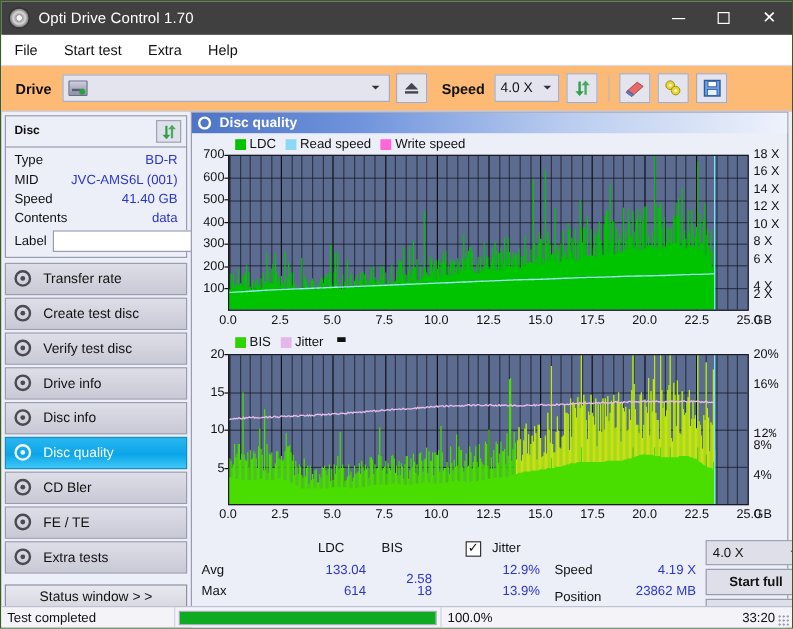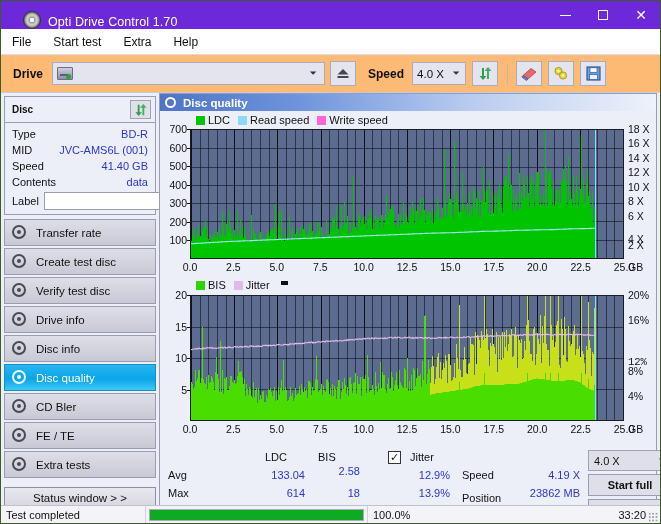--- a/index.html
+++ b/index.html
@@ -14,23 +14,23 @@
     width: 661px; height: 524px;
     position: relative;
     background: #eceef8;
     border: 1px solid #3b5c25;
     overflow: hidden;
   }
 
   
   #titlebar {
     height: 28px;
-    background: #6d28d9;
-    display: flex; align-items: flex-end;
-    padding-left: 22px;
+    background: #404040;
+    display: flex; align-items: center;
+    padding-left: 6px;
     position: relative;
   }
   #title-icon {
     width: 18px; height: 18px;
     border-radius: 50%;
     background: radial-gradient(circle at 50% 50%, #f7f7f7 0%, #f7f7f7 18%, #9a9a9a 22%, #d8d8d8 45%, #6f6f6f 70%, #4a4a4a 100%);
     border: 1px solid #333;
     margin-right: 7px;
     flex: 0 0 auto;
   }
@@ -1708,21 +1708,21 @@
           <div class="st k" style="left:250px; top:2px;">Jitter</div>
 
           <div class="st k" style="left:8px;  top:20px;">Avg</div>
           <div class="st k" style="left:8px;  top:38px;">Max</div>
           <div class="st k" style="left:8px;  top:56px;">Total</div>
 
           <div class="st v" style="left:80px; top:20px; width:65px; text-align:right;">133.04</div>
           <div class="st v" style="left:80px; top:38px; width:65px; text-align:right;">614</div>
           <div class="st v" style="left:45px; top:56px; width:100px;text-align:right;">50794732</div>
 
-          <div class="st v" style="left:140px;top:16px; width:60px; text-align:right;">2.58</div>
+          <div class="st v" style="left:140px;top:28px; width:60px; text-align:right;">2.58</div>
           <div class="st v" style="left:140px;top:38px; width:60px; text-align:right;">18</div>
           <div class="st v" style="left:128px;top:56px; width:72px; text-align:right;">983296</div>
 
           <div class="st v" style="left:240px;top:20px; width:50px; text-align:right;">12.9%</div>
           <div class="st v" style="left:240px;top:38px; width:50px; text-align:right;">13.9%</div>
 
           <div class="st k" style="left:302px;top:20px;">Speed</div>
           <div class="st k" style="left:302px;top:43px;">Position</div>
           <div class="st k" style="left:302px;top:56px;">Samples</div>
 

